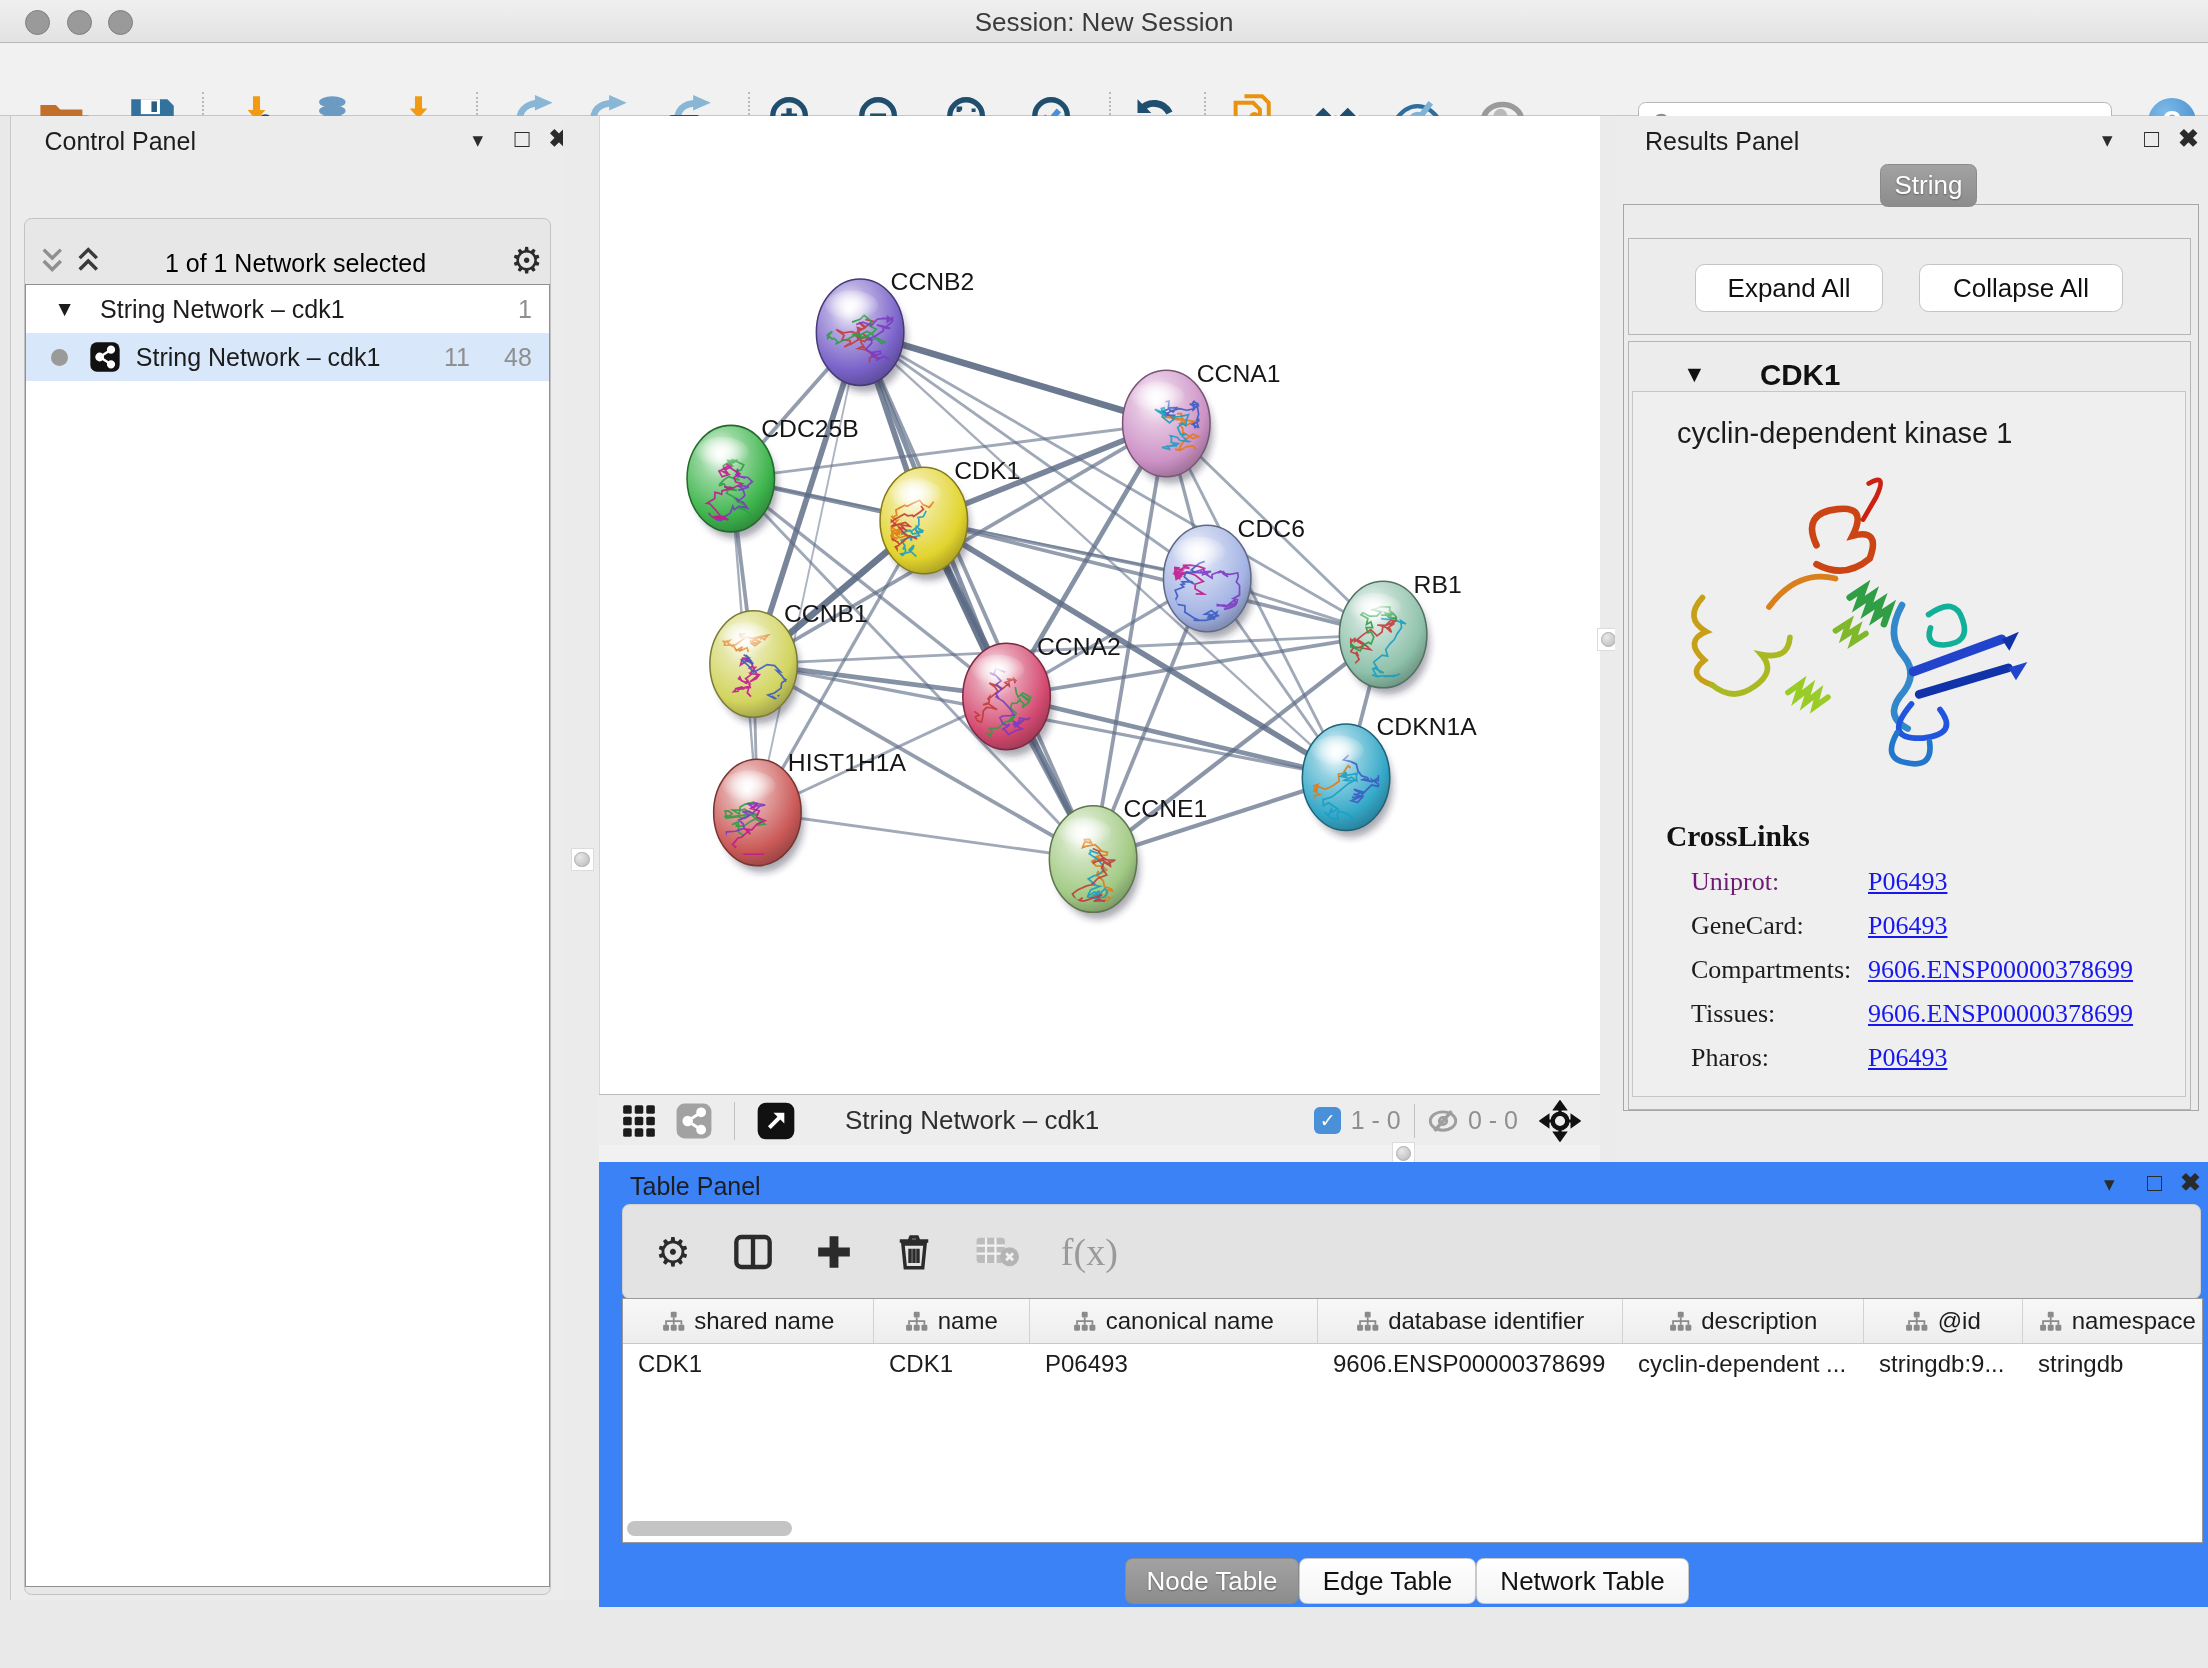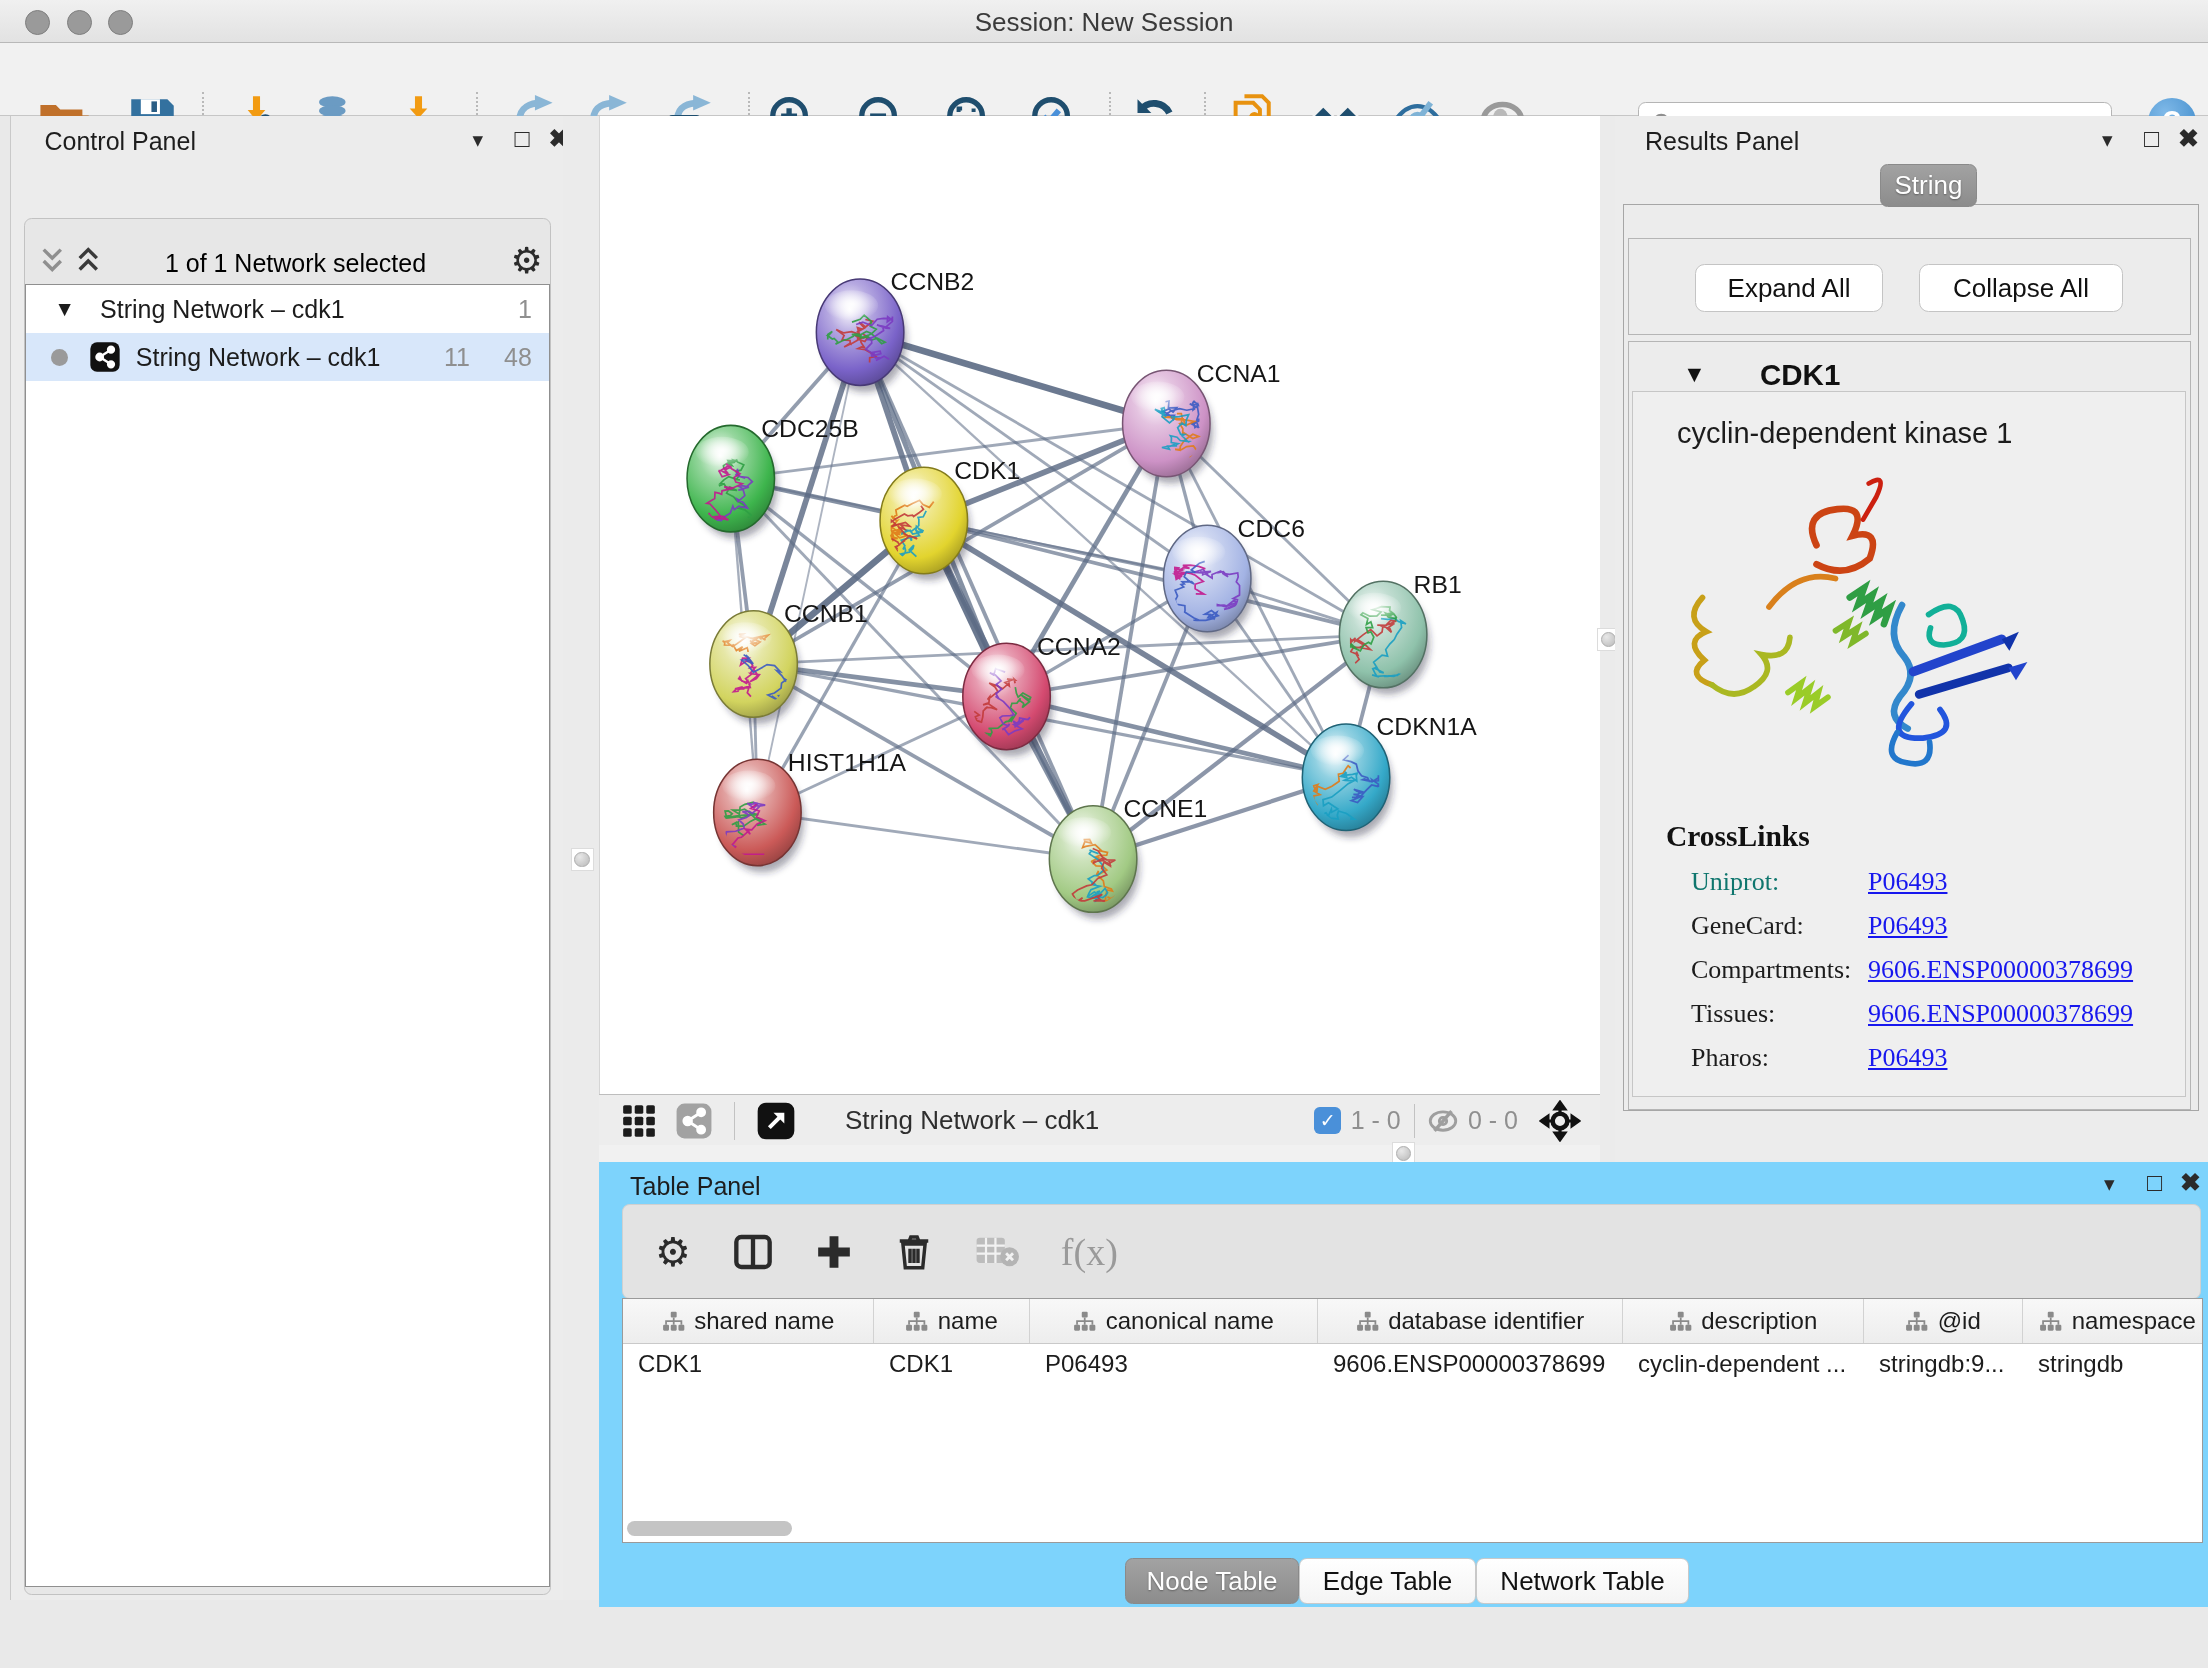--- a/index.html
+++ b/index.html
@@ -647,21 +647,21 @@
         <path d="M250 262 q-32 38 12 36 q38 -4 18 -30" stroke="#2255dd" stroke-width="6"></path>
         <path d="M235 292 q-16 28 10 32 q28 6 24 -22" stroke="#2277cc" stroke-width="6"></path>
       </g>
       <path fill="#1133aa" d="M345 194l18-8-10 20z"></path>
       <path fill="#2244cc" d="M352 224l20-6-12 19z"></path>
     </svg>
 
     <span class="abs serif" style="left:51px;top:704px;font-size:29.5px;font-weight:bold;color:#111;">CrossLinks</span>
     <div class="abs" id="crosslinks-rows" style="left:76px;top:744px;width:476px;">
         <div class="serif" style="display: flex; height: 44px; align-items: center; font-size: 26px;">
-          <div class="serif" style="width: 177px; color: #0f766e;">Uniprot:</div>
+          <div class="serif" style="width: 177px; color: #701a75;">Uniprot:</div>
           <div class="serif link">P06493</div>
         </div>
         <div class="serif" style="display: flex; height: 44px; align-items: center; font-size: 26px;">
           <div class="serif" style="width: 177px; color: rgb(28, 28, 28);">GeneCard:</div>
           <div class="serif link">P06493</div>
         </div>
         <div class="serif" style="display: flex; height: 44px; align-items: center; font-size: 26px;">
           <div class="serif" style="width: 177px; color: rgb(28, 28, 28);">Compartments:</div>
           <div class="serif link">9606.ENSP00000378699</div>
         </div>
@@ -669,21 +669,21 @@
           <div class="serif" style="width: 177px; color: rgb(28, 28, 28);">Tissues:</div>
           <div class="serif link">9606.ENSP00000378699</div>
         </div>
         <div class="serif" style="display: flex; height: 44px; align-items: center; font-size: 26px;">
           <div class="serif" style="width: 177px; color: rgb(28, 28, 28);">Pharos:</div>
           <div class="serif link">P06493</div>
         </div>
       </div>
   </div>
 
-  <div class="abs" style="left:599px;top:1162px;width:1609px;height:445px;background:#7dd3fc;">
+  <div class="abs" style="left:599px;top:1162px;width:1609px;height:445px;background:#3b82f6;">
     <div class="abs panel-title" style="left:31px;top:9.5px;">Table Panel</div>
     <div class="abs winbtn" style="left:1505px;top:11.4px;font-size:21px;">▾</div>
     <div class="abs winbtn" style="left:1548px;top:7.6px;">□</div>
     <div class="abs winbtn" style="left:1581px;top:7.6px;font-weight:bold;">✖</div>
 
     <div class="abs" style="left:23px;top:42px;width:1579px;height:95px;background:#e3e3e3;border:1px solid #d0d0d0;border-radius:7.6px;display:flex;align-items:center;gap:42px;padding-left:32px;box-sizing:border-box;">
       <span style="font-size:40px;color:#2b2b2b;line-height:1;">⚙</span>
       <svg width="40" height="40" viewBox="0 0 24 24">
           <rect x="2" y="3" width="20" height="18" rx="3" fill="none" stroke="#2b2b2b" stroke-width="2.6"></rect>
           <path stroke="#2b2b2b" stroke-width="2.6" d="M12 3v18"></path>

